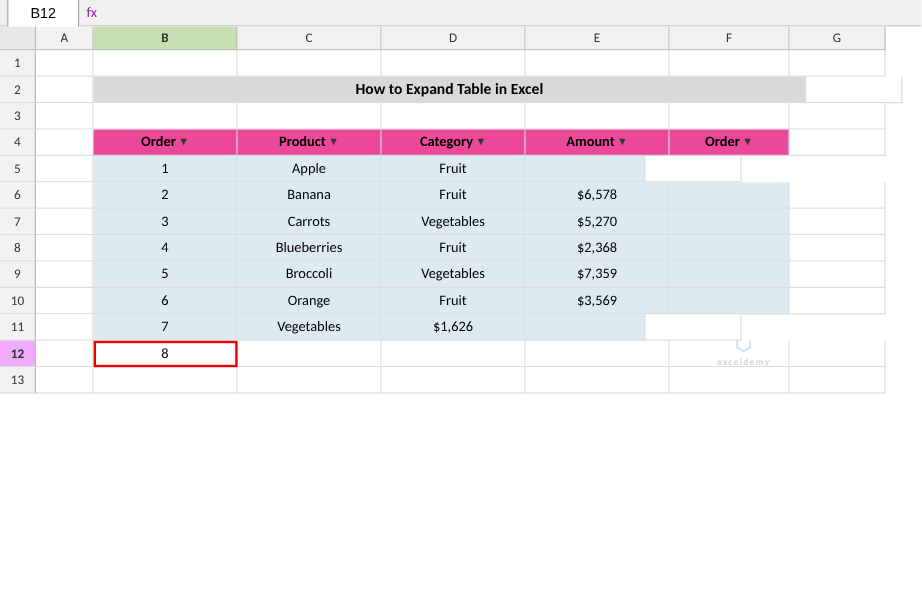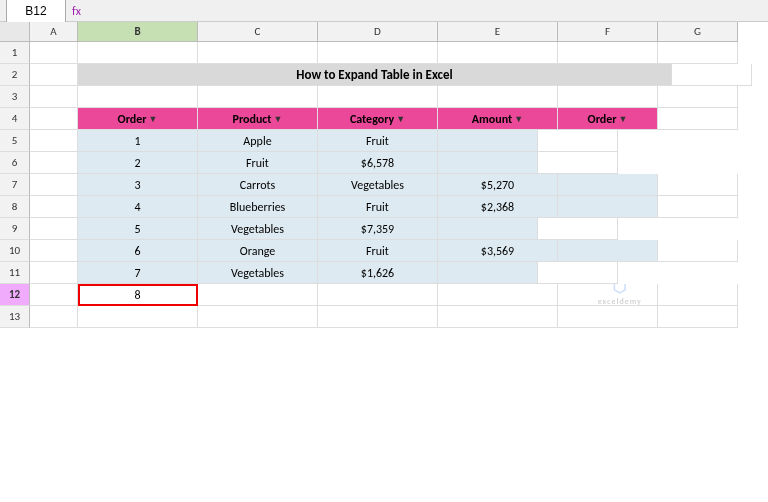--- a/index.html
+++ b/index.html
@@ -288,20 +288,21 @@
           <div class="cell table-data center w-col-b">1</div>
           <div class="cell table-data center w-col-c">Apple</div>
           <div class="cell table-data center w-col-d">Fruit</div>
           <div class="cell table-data w-col-f"></div>
           <div class="cell w-col-g"></div>
         </div>
 
         <div class="grid-row">
           <div class="cell w-col-a"></div>
           <div class="cell table-data center w-col-b">2</div>
+          <div class="cell table-data center w-col-c">Banana</div>
           <div class="cell table-data center w-col-d">Fruit</div>
           <div class="cell table-data center w-col-e">$6,578</div>
           <div class="cell table-data w-col-f"></div>
           <div class="cell w-col-g"></div>
         </div>
 
         <div class="grid-row">
           <div class="cell w-col-a"></div>
           <div class="cell table-data center w-col-b">3</div>
           <div class="cell table-data center w-col-c">Carrots</div>
@@ -317,20 +318,21 @@
           <div class="cell table-data center w-col-c">Blueberries</div>
           <div class="cell table-data center w-col-d">Fruit</div>
           <div class="cell table-data center w-col-e">$2,368</div>
           <div class="cell table-data w-col-f"></div>
           <div class="cell w-col-g"></div>
         </div>
 
         <div class="grid-row">
           <div class="cell w-col-a"></div>
           <div class="cell table-data center w-col-b">5</div>
+          <div class="cell table-data center w-col-c">Broccoli</div>
           <div class="cell table-data center w-col-d">Vegetables</div>
           <div class="cell table-data center w-col-e">$7,359</div>
           <div class="cell table-data w-col-f"></div>
           <div class="cell w-col-g"></div>
         </div>
 
         <div class="grid-row">
           <div class="cell w-col-a"></div>
           <div class="cell table-data center w-col-b">6</div>
           <div class="cell table-data center w-col-c">Orange</div>

